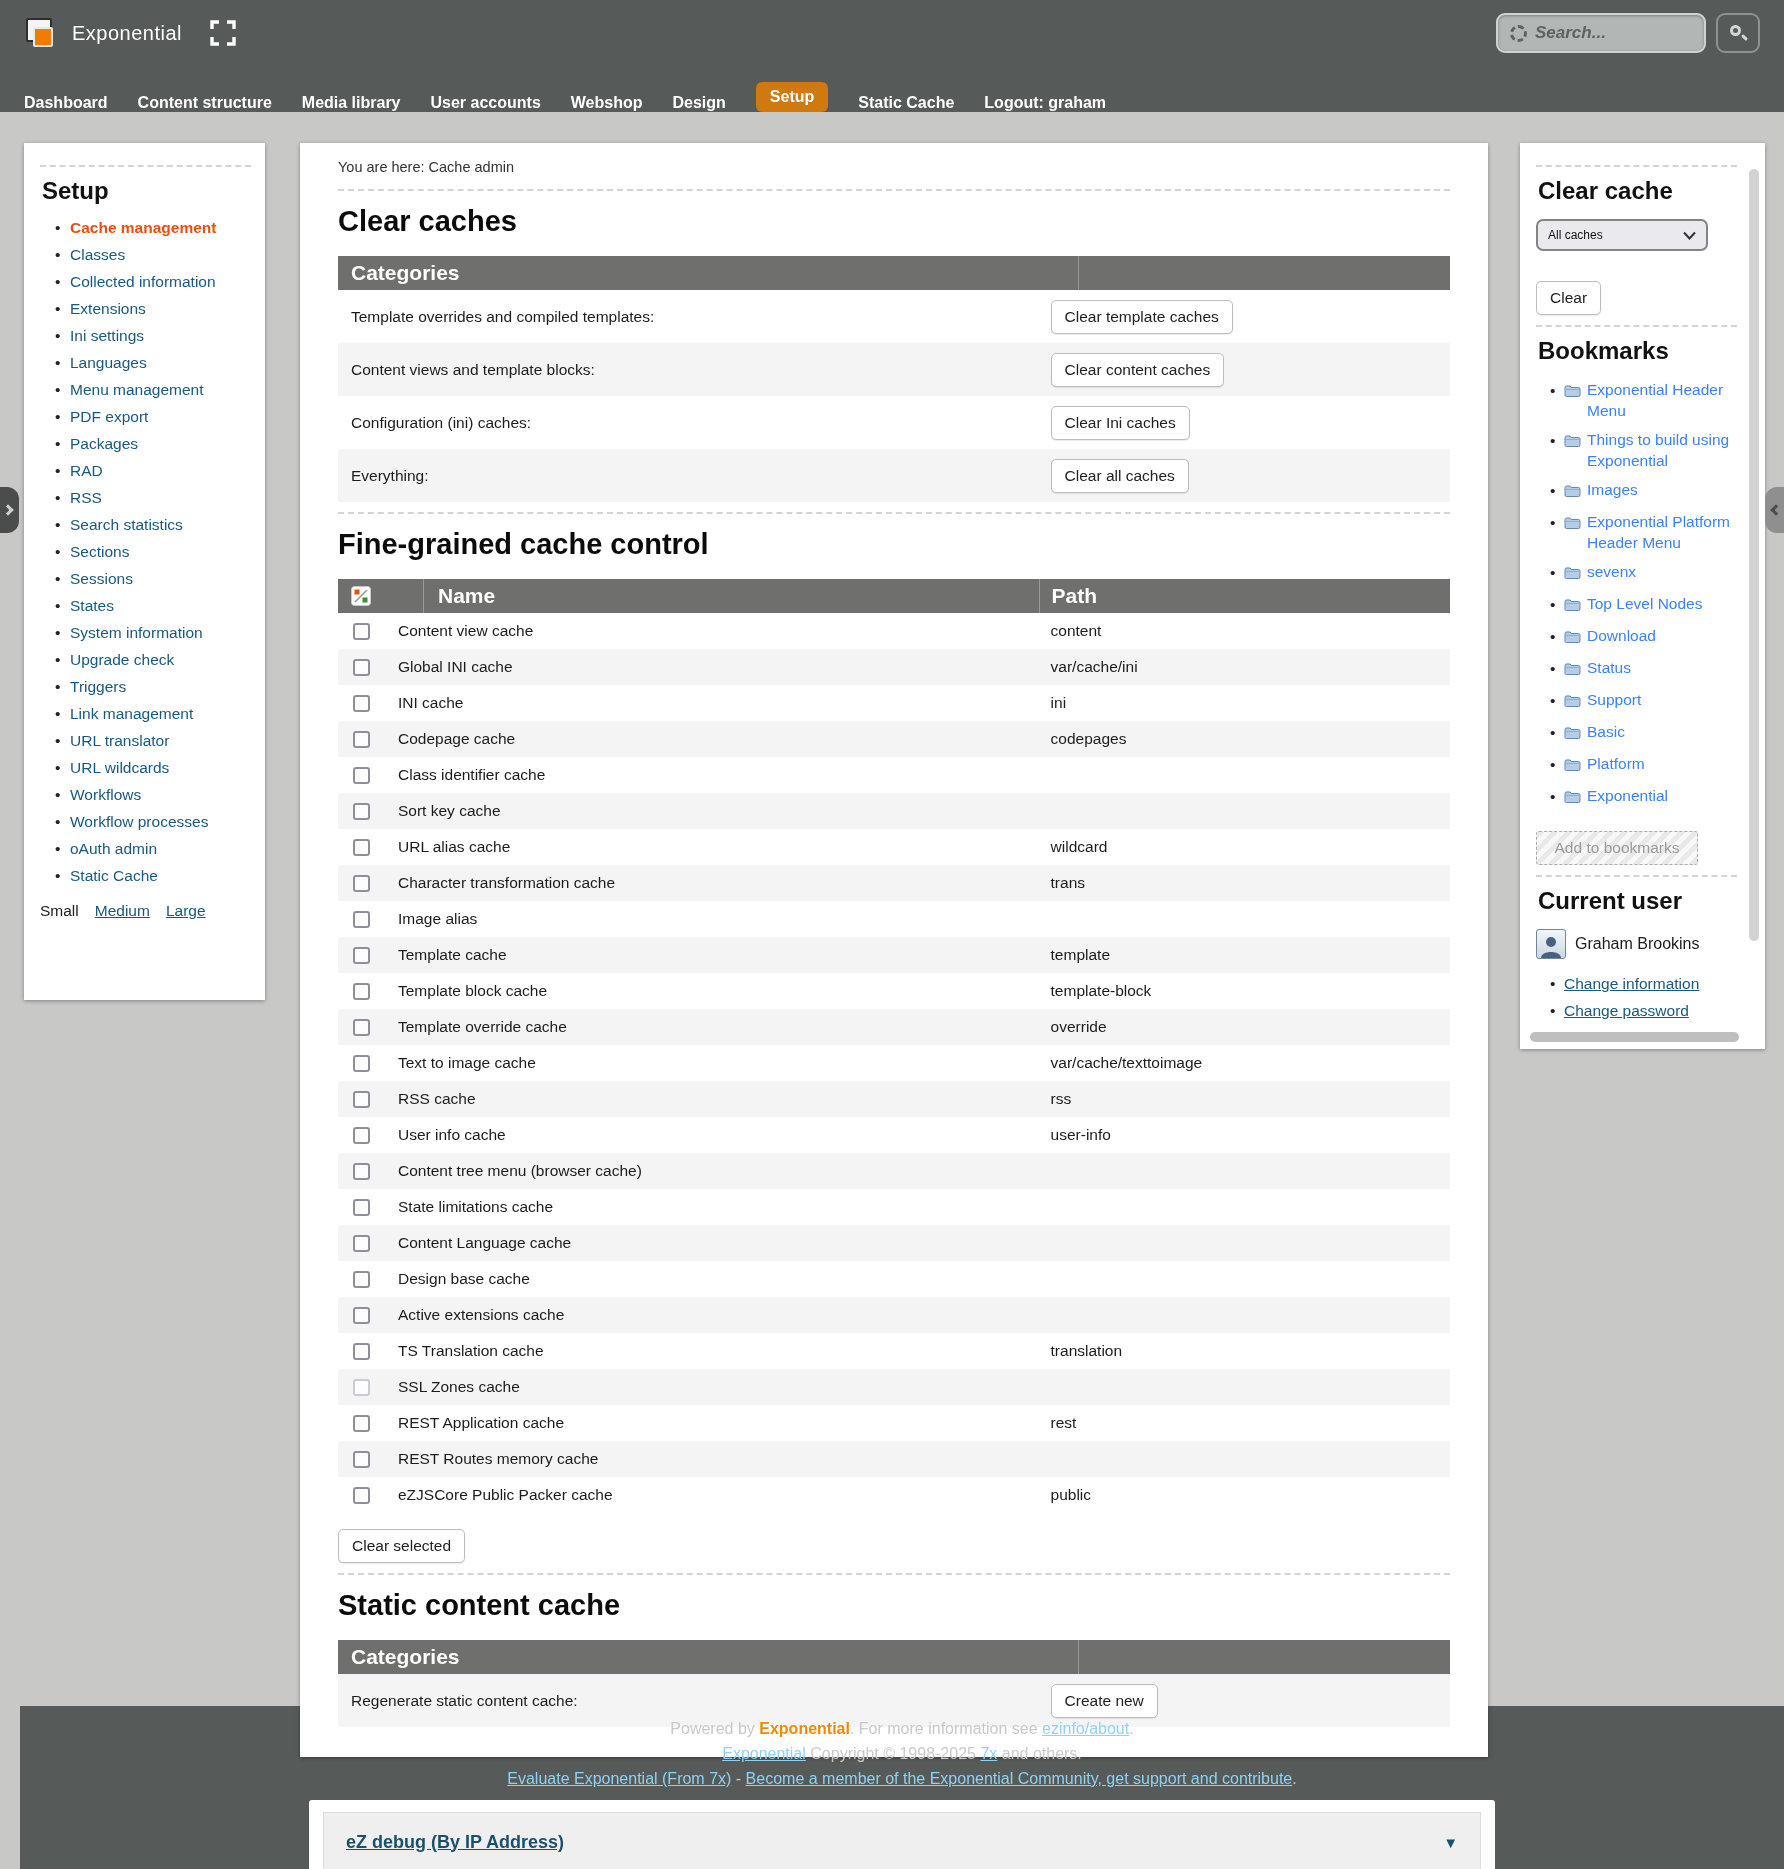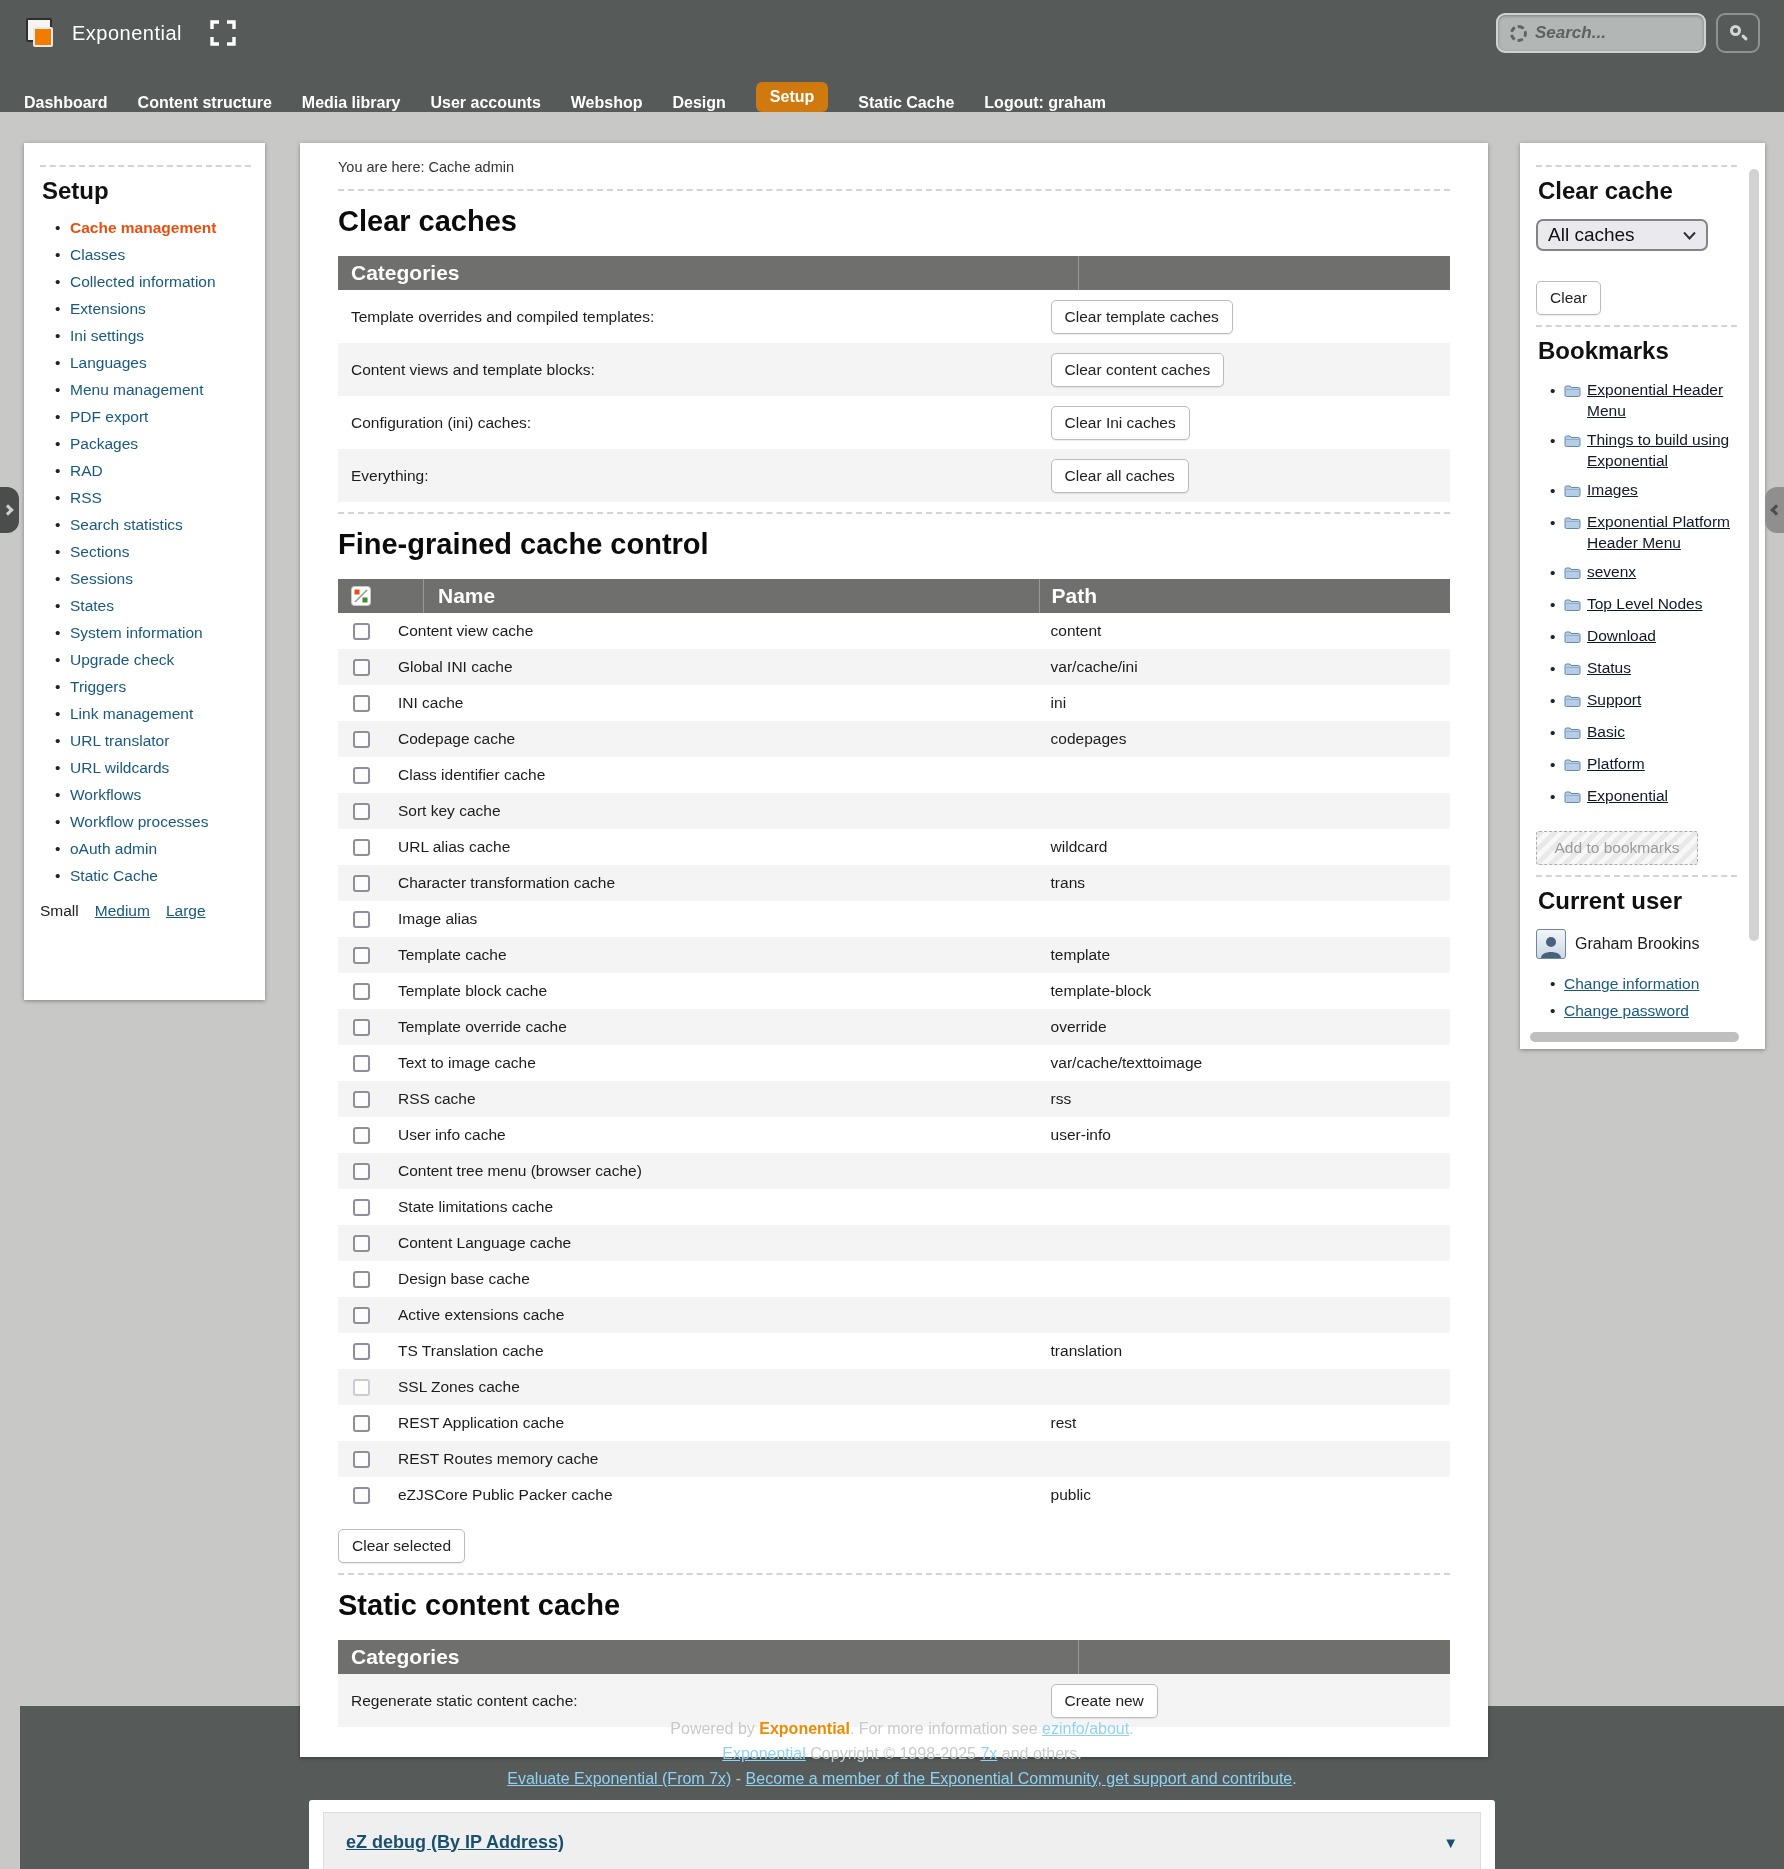--- a/index.html
+++ b/index.html
@@ -64,28 +64,28 @@
   .fg-row.alt { background:#f4f4f4; }
   .fg-check { width:46px; display:flex; justify-content:center; }
   .cb { width:17px; height:17px; border:2px solid #8f8f99; border-radius:3px; background:#fdfdfd; cursor:pointer; }
   .cb.disabled { border-color:#cbcbd3; cursor:default; }
   .fg-name { flex:1; padding-left:14px; }
   .fg-path { width:37%; padding-left:12px; }
   .clear-selected { margin-top:16px; }
   .sect-gap { margin-top:26px; }
   
   .right-panel { width:245px; min-height:847px; padding:12px 28px 20px 16px; position:relative; }
-  .select { width:172px; height:32px; border:2px solid #848484; border-radius:7px; background:#e9e9ee; display:flex; align-items:center; padding:0 10px; font-size:19px; color:#111; cursor:pointer; }
+  .select { width:172px; height:32px; border:2px solid #848484; border-radius:7px; background:#e9e9ee; display:flex; align-items:center; padding:0 10px; font-size:12px; color:#111; cursor:pointer; }
   .select .val { flex:1; }
   .clear-btn { margin-top:30px; }
   .bookmarks-list { list-style:none; margin-left:14px; }
   .bookmarks-list li { display:flex; align-items:flex-start; margin-bottom:8px; font-size:15.5px; line-height:21px; position:relative; padding-left:12px; }
   .bookmarks-list li::before { content:"•"; position:absolute; left:0; top:1px; color:#222; }
   .bookmarks-list .f-ic { flex-shrink:0; margin:3px 6px 0 2px; }
-  .bm-link { color:#0f172a; text-decoration:underline; cursor:pointer; }
+  .bm-link { color:#3b82f6; cursor:pointer; }
   .add-bm { margin-top:14px; width:162px; padding:7px 8px; font-size:15.5px; color:#9a9a9a; border:1px dashed #aaa; border-radius:3px;
     background:repeating-linear-gradient(135deg,#e9e9e9 0 5px,#f8f8f8 5px 10px); cursor:default; }
   .user-row { display:flex; align-items:center; gap:9px; margin:6px 0 16px; }
   .avatar { width:30px; height:30px; border:1px solid #6d87a1; border-radius:3px; background:linear-gradient(#f2f6fa,#ccd7e2); display:flex; align-items:flex-end; justify-content:center; overflow:hidden; }
   .user-name { font-size:16px; color:#1c1c1c; }
   .user-links { list-style:none; margin-left:28px; }
   .user-links li { margin-bottom:9px; font-size:15.5px; position:relative; }
   .user-links li::before { content:"•"; position:absolute; left:-14px; color:#222; }
   .user-links a { color:#19597f; text-decoration:underline; cursor:pointer; }
   .vscroll { position:absolute; right:6px; top:26px; width:10px; height:772px; background:#d2d2d2; border-radius:6px; cursor:pointer; }

